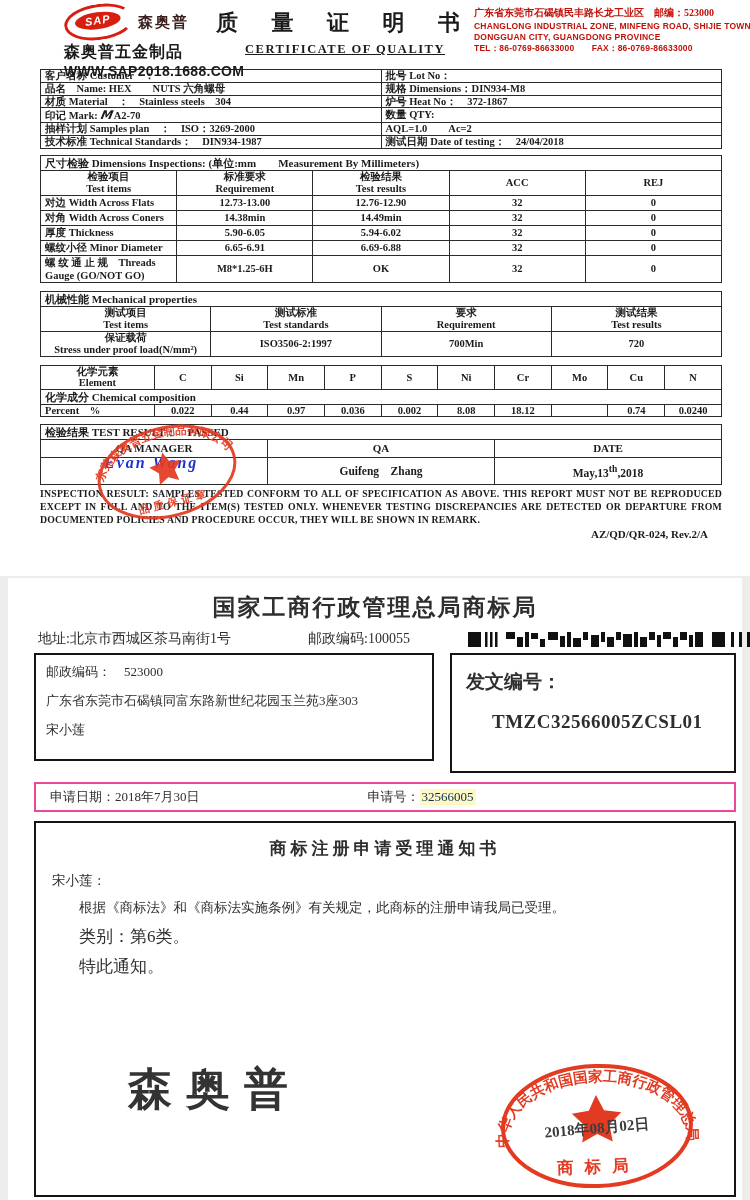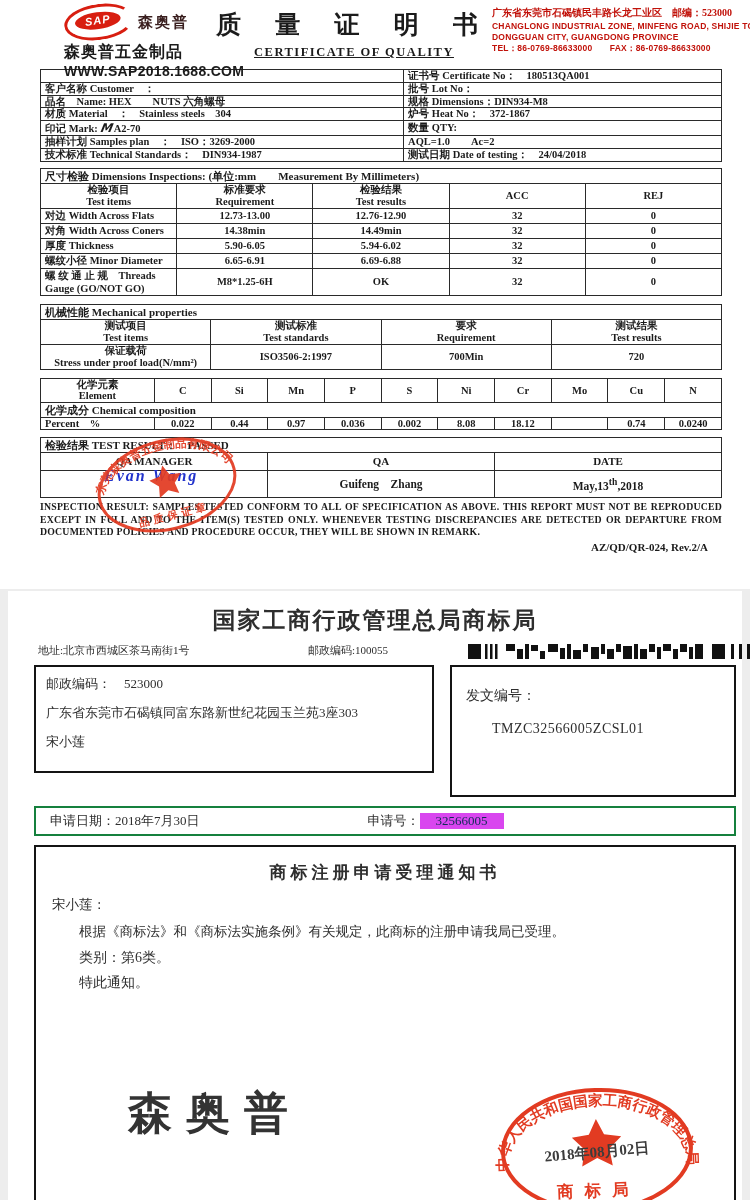--- a/index.html
+++ b/index.html
@@ -19,21 +19,21 @@
   }
   .logo-oval{
     position:absolute;left:8px;top:5px;width:46px;height:17px;background:#d81e10;
     border-radius:50%;color:#fff;font:italic bold 11px/17px "Liberation Sans",sans-serif;
     text-align:center;letter-spacing:1px;
   }
   .logo-cn{font-weight:bold;font-size:15px;color:#3a1f1f;letter-spacing:2px;font-family:"DejaVu Sans",sans-serif;}
   .logo-company{font-weight:bold;font-size:16px;letter-spacing:1px;margin-top:2px;font-family:"DejaVu Sans",sans-serif;}
   .logo-site{font-weight:bold;font-size:14px;letter-spacing:.3px;font-family:"Liberation Sans",sans-serif;}
   .c-title-block{flex:1;text-align:center;padding-top:4px;}
-  .c-title-cn{font-size:25px;font-weight:bold;letter-spacing:14px;white-space:nowrap;}
+  .c-title-cn{font-size:22px;font-weight:bold;letter-spacing:14px;white-space:nowrap;}
   .c-title-en{font-size:12.5px;font-weight:bold;letter-spacing:1.5px;text-decoration:underline;margin-top:4px;}
   .c-address{width:292px;flex:none;color:#c1120a;font-weight:bold;text-align:left;padding-top:2px;}
   .addr1{font-size:10px;}
   .addr-en{font-size:8.5px;font-family:"Liberation Sans",sans-serif;letter-spacing:.2px;margin-top:1px;}
   
   table.t{border-collapse:collapse;width:100%;table-layout:fixed;}
   table.t td,table.t th{border:1px solid #2a2a2a;padding:0 4px;font-weight:bold;overflow:hidden;}
   .info-tbl{margin-top:5px;}
   .info-tbl td{font-size:10.5px;line-height:11.8px;height:11.8px;white-space:nowrap;}
   .mark-m{font:italic 900 12px "DejaVu Sans",sans-serif;letter-spacing:-2px;transform:skewX(-12deg);display:inline-block;padding:0 3px;}
@@ -54,38 +54,38 @@
     position:absolute;left:64px;top:30px;color:#2233cc;
     font:italic bold 16px "Liberation Serif",serif;letter-spacing:2px;z-index:2;
   }
   .stamp1{position:absolute;left:52px;top:-2px;transform:rotate(-14deg);opacity:.93;z-index:3;}
   .c-footer{margin-top:3px;font-size:9.8px;line-height:12.6px;font-weight:bold;text-align:justify;letter-spacing:.2px;}
   .c-doccode{margin-top:2px;text-align:right;font-weight:bold;font-size:11px;padding-right:14px;}
   
   .doc2-outer{margin-top:36px;background:#ededed;padding:2px 8px 12px 8px;}
   .doc2{background:#ffffff;padding:14px 0 10px 0;color:#2e2e2e;min-height:570px;}
   .t2-title{text-align:center;font-size:23px;font-weight:600;letter-spacing:2px;}
-  .t2-addr-row{display:flex;margin:7px 28px 0 30px;font-size:11px;}
+  .t2-addr-row{display:flex;align-items:center;margin:7px 28px 0 30px;font-size:14px;}
   .t2-addr{width:270px;flex:none;}
   .t2-post{width:160px;flex:none;}
   .barcode{flex:1;display:flex;justify-content:flex-end;}
   .boxes-row{display:flex;margin:5px 6px 0 26px;gap:16px;}
   .box{border:2px solid #141414;}
   .recipient-box{flex:1.48;height:88px;padding:8px 10px;font-size:13px;}
   .recipient-box div{margin-bottom:11px;white-space:nowrap;}
-  .refno-box{flex:1;height:88px;padding:20px 14px;font-size:14px;}
+  .refno-box{flex:1;height:88px;padding:14px 14px;font-size:19px;font-weight:bold;}
   .refno-box .val{margin-top:16px;margin-left:26px;letter-spacing:.5px;}
-  .app-bar{display:flex;align-items:center;margin:9px 6px 0 26px;height:26px;border:2px solid #15803d;font-size:13px;padding-left:14px;}
+  .app-bar{display:flex;align-items:center;margin:9px 6px 0 26px;height:26px;border:2px solid #ec4899;font-size:13px;padding-left:14px;}
   .app-no{margin-left:168px;}
-  .hl{background:#d946ef;color:#0d2c55;padding:0 16px;}
+  .hl{background:#fef9c3;color:#0d2c55;padding:0 2px;}
   .notice-box{position:relative;margin:9px 6px 0 26px;height:372px;border:2px solid #141414;}
   .n-title{text-align:center;font-size:17px;font-weight:600;letter-spacing:4px;margin-top:14px;}
   .n-salut{font-size:13.5px;margin:12px 0 0 16px;}
   .n-body{font-size:13.5px;margin:8px 24px 0 16px;text-indent:2em;line-height:20px;}
-  .n-line{font-size:14px;margin:7px 0 0 43px;}
+  .n-line{font-size:17px;margin:7px 0 0 43px;}
   .tm-mark{
     position:absolute;left:92px;top:242px;font:bold 44px/48px "DejaVu Sans",sans-serif;
     color:#333;letter-spacing:14px;white-space:nowrap;
   }
   .stamp2{position:absolute;right:34px;top:236px;transform:rotate(-2deg);}
 </style>
 </head>
 <body>
 
 <div class="doc1">
@@ -107,24 +107,20 @@
     <div class="c-address">
       <div class="addr1">广东省东莞市石碣镇民丰路长龙工业区　邮编：523000</div>
       <div class="addr-en">CHANGLONG INDUSTRIAL ZONE, MINFENG ROAD, SHIJIE TOWN,</div>
       <div class="addr-en">DONGGUAN CITY, GUANGDONG PROVINCE</div>
       <div class="addr-en">TEL：86-0769-86633000　　FAX：86-0769-86633000</div>
     </div>
   </div>
 
   <table class="t info-tbl">
     <tbody>
-        <tr>
-          <td style="width:52%"></td>
-          <td>证书号 Certificate No：　180513QA001</td>
-        </tr>
     <tr>
           <td>客户名称 Customer　：</td>
           <td>批号 Lot No：</td>
         </tr>
     <tr>
           <td>品名　Name: HEX　　NUTS 六角螺母</td>
           <td>规格 Dimensions：DIN934-M8</td>
         </tr>
     <tr>
           <td>材质 Material　：　Stainless steels　304</td>

